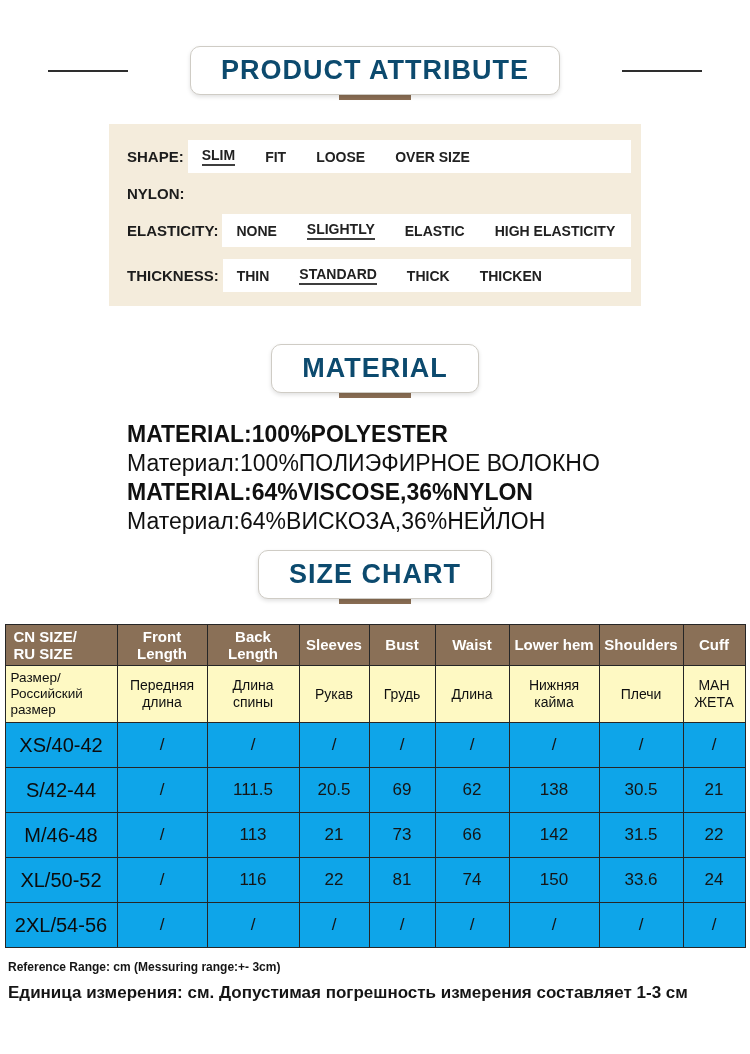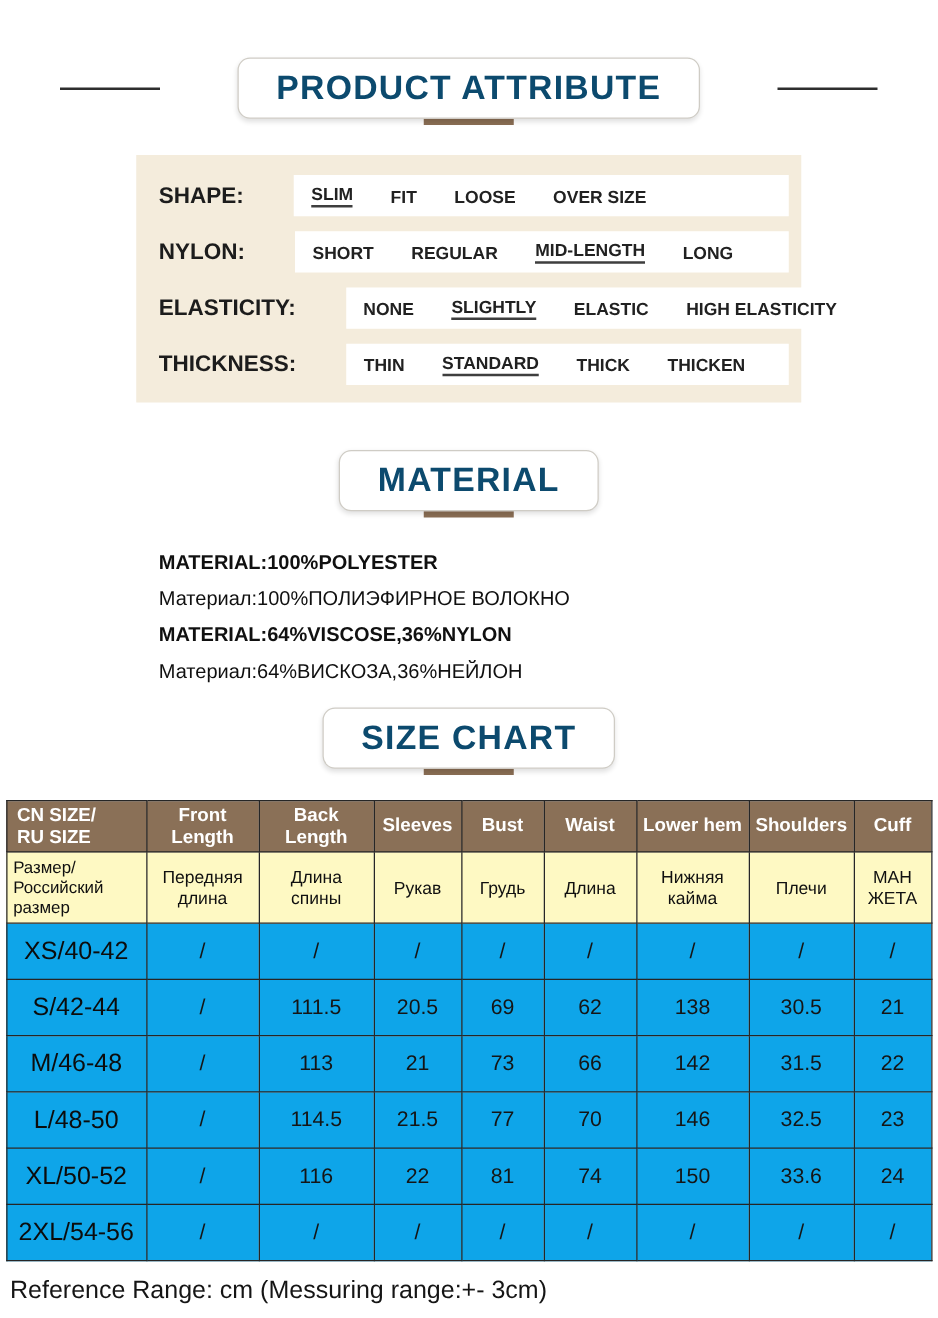--- a/index.html
+++ b/index.html
@@ -13,43 +13,43 @@
   .flank.right{margin-left:62px;}
   .tbox{border:1px solid #cfccc5;border-radius:10px;background:#fff;
         box-shadow:0 2px 4px rgba(0,0,0,.12);padding:8px 30px;}
   .tbox .t{font-size:27px;font-weight:bold;letter-spacing:1px;white-space:nowrap;color:#0c4a6e;}
   .accent{width:72px;height:5px;background:#8a6e54;margin:0 auto;}
 
   
   .attr-panel{width:512px;margin:24px auto 0;background:#f4ecdc;padding:16px 10px 14px 10px;}
   .attr-row{display:flex;align-items:center;margin-bottom:12px;}
   .attr-row:last-child{margin-bottom:0;}
-  .attr-label{font-size:18px;font-weight:bold;padding:0 4px 0 8px;white-space:nowrap;color:#1c1c1c;}
-  .attr-opts{flex:1;background:#ffffff;display:flex;align-items:center;gap:30px;padding:7px 14px;margin-left:36px;}
+  .attr-label{font-size:15px;font-weight:bold;padding:0 4px 0 8px;white-space:nowrap;color:#1c1c1c;}
+  .attr-opts{flex:1;background:#ffffff;display:flex;align-items:center;gap:30px;padding:7px 14px;}
   .opt{font-size:14px;font-weight:bold;color:#212121;white-space:nowrap;}
   .opt.selected{border-bottom:2px solid #3e3e3e;padding-bottom:1px;}
 
   
   .mat-lines{margin:22px 0 0 127px;}
-  .mat-line{font-size:16px;line-height:29px;color:#101010;}
+  .mat-line{font-size:23px;line-height:29px;color:#101010;}
   .mat-line.en{font-weight:bold;}
 
   
   table.size{border-collapse:collapse;width:613px;margin:20px auto 0;table-layout:fixed;}
   .size th,.size td{border:1px solid #262626;text-align:center;vertical-align:middle;padding:2px;}
   .size thead tr.en th{background:#8a7057;color:#ffffff;font-size:15px;font-weight:bold;height:36px;line-height:1.15;white-space:pre-line;}
   .size thead tr.en th.first{text-align:left;padding-left:8px;}
   .size thead tr.ru th{background:#fef9c3;color:#101010;font-size:14px;font-weight:normal;height:52px;line-height:1.2;white-space:pre-line;}
   .size thead tr.ru th.first{text-align:left;padding-left:5px;font-size:13.5px;}
   .size tbody td{font-size:17px;height:40px;background:#0ea5e9;}
   .size tbody td.size-col{font-size:20px;color:#0c0c0c;}
 
   
   .foot{margin:12px 0 0 8px;}
-  .foot .l1{font-size:20px;font-weight:normal;}
+  .foot .l1{font-size:12px;font-weight:bold;}
   .foot .l2{font-size:17px;font-weight:bold;margin-top:9px;}
 </style>
 </head>
 <body>
 
 <div class="page">
 
   <div class="sec-head" style="margin-top:46px;">
     <span class="flank left"></span>
     <div class="tbox">
@@ -64,26 +64,20 @@
       <span class="attr-label">SHAPE:</span>
       <div class="attr-opts">
         <span class="opt selected">SLIM</span>
         <span class="opt">FIT</span>
         <span class="opt">LOOSE</span>
         <span class="opt">OVER SIZE</span>
       </div>
     </div>
     <div class="attr-row">
       <span class="attr-label">NYLON:</span>
-      <div class="attr-opts">
-        <span class="opt">SHORT</span>
-        <span class="opt">REGULAR</span>
-        <span class="opt selected">MID-LENGTH</span>
-        <span class="opt">LONG</span>
-      </div>
     </div>
     <div class="attr-row">
       <span class="attr-label">ELASTICITY:</span>
       <div class="attr-opts">
         <span class="opt">NONE</span>
         <span class="opt selected">SLIGHTLY</span>
         <span class="opt">ELASTIC</span>
         <span class="opt">HIGH ELASTICITY</span>
       </div>
     </div>
@@ -190,31 +184,20 @@
         <td>/</td>
         <td>113</td>
         <td>21</td>
         <td>73</td>
         <td>66</td>
         <td>142</td>
         <td>31.5</td>
         <td>22</td>
       </tr>
       <tr>
-        <td class="size-col">L/48-50</td>
-        <td>/</td>
-        <td>114.5</td>
-        <td>21.5</td>
-        <td>77</td>
-        <td>70</td>
-        <td>146</td>
-        <td>32.5</td>
-        <td>23</td>
-      </tr>
-      <tr>
         <td class="size-col">XL/50-52</td>
         <td>/</td>
         <td>116</td>
         <td>22</td>
         <td>81</td>
         <td>74</td>
         <td>150</td>
         <td>33.6</td>
         <td>24</td>
       </tr>

